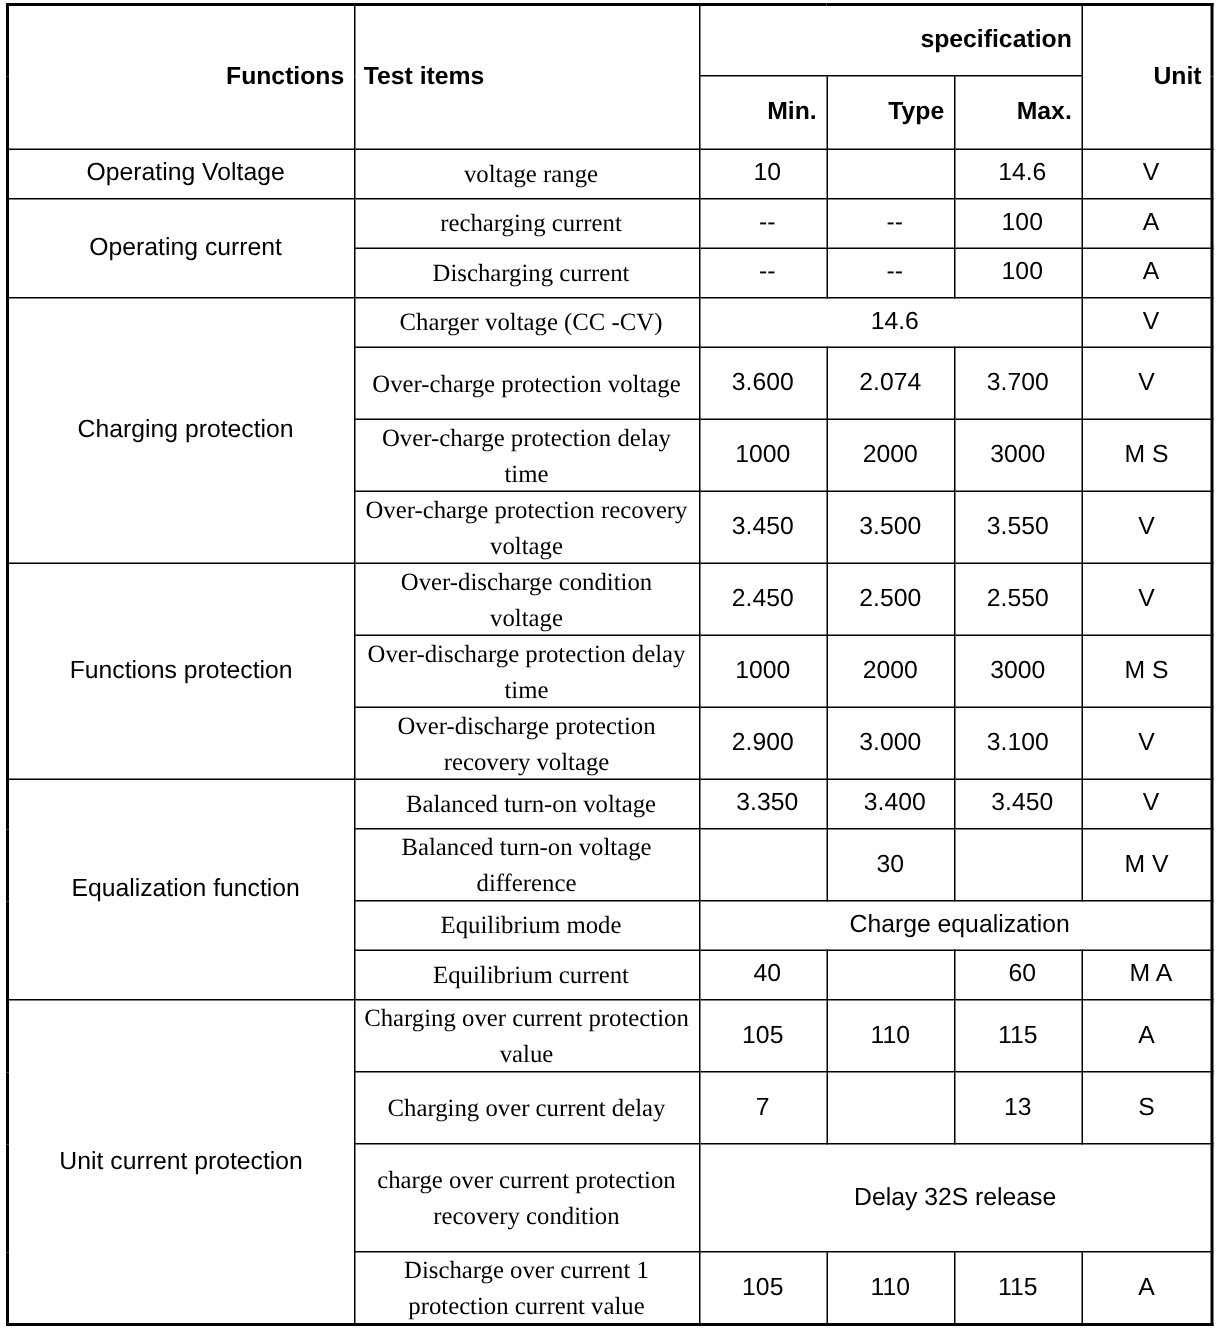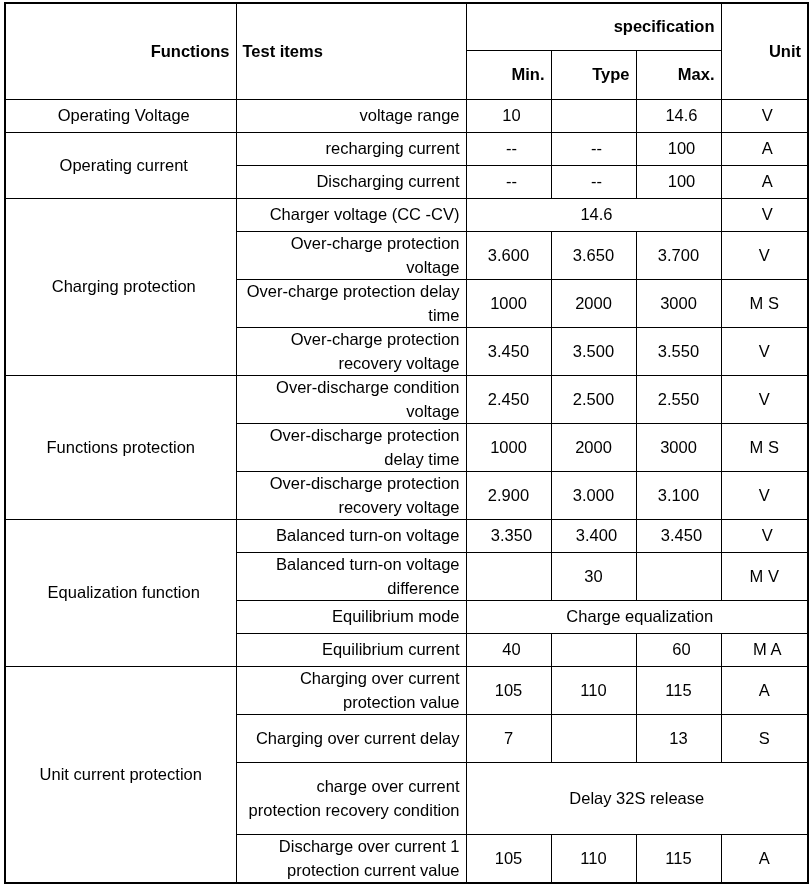--- a/index.html
+++ b/index.html
@@ -13,21 +13,21 @@
     table.spec td, table.spec th {
       border: 1px solid #000;
       font-size: 16.5px; line-height: 23.5px;
       padding: 0 6px; vertical-align: middle;
       font-weight: normal;
     }
     table.spec { border: 2px solid #000; }
     th { font-weight: bold !important; text-align: right; }
     th.left { text-align: left; padding-left: 8px; margin-top: 12px; }
     td.fn { text-align: center; }
-    td.item { text-align: right; padding-left: 8px; }
+    td.item { text-align: center; padding-left: 8px; font-family: Liberation Serif, serif; }
     td.num, td.unit { text-align: center; }
     col.c-fn { width: 231px; }
     col.c-item { width: 230px; }
     col.c-min { width: 85px; }
     col.c-typ { width: 85px; }
     col.c-max { width: 85px; }
     col.c-unit { width: 87px; }
     tr.h1 td, tr.h1 th { height: 46px; }
     tr.h2 th { height: 48px; margin-top: 38px; }
     tr.r1 td { height: 32px; padding-left: 12px; }
@@ -86,21 +86,21 @@
 
     <tr class="r1">
       <td class="fn" rowspan="4">Charging protection</td>
       <td class="item">Charger voltage (CC -CV)</td>
       <td class="num" colspan="3">14.6</td>
       <td class="unit">V</td>
     </tr>
     <tr class="r2">
       <td class="item">Over-charge protection voltage</td>
       <td class="num">3.600</td>
-      <td class="num">3.650</td>
+      <td class="num">2.074</td>
       <td class="num">3.700</td>
       <td class="unit">V</td>
     </tr>
     <tr class="r2">
       <td class="item">Over-charge protection delay time</td>
       <td class="num">1000</td>
       <td class="num">2000</td>
       <td class="num">3000</td>
       <td class="unit">M S</td>
     </tr>

